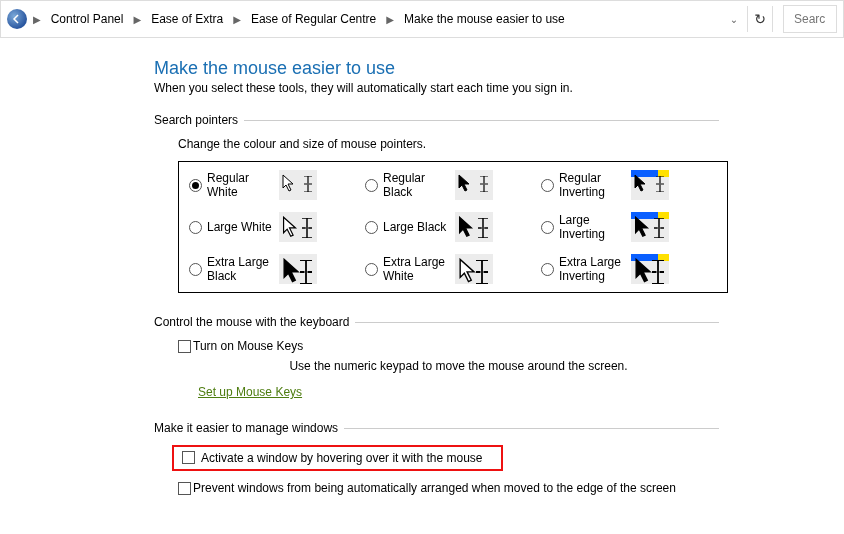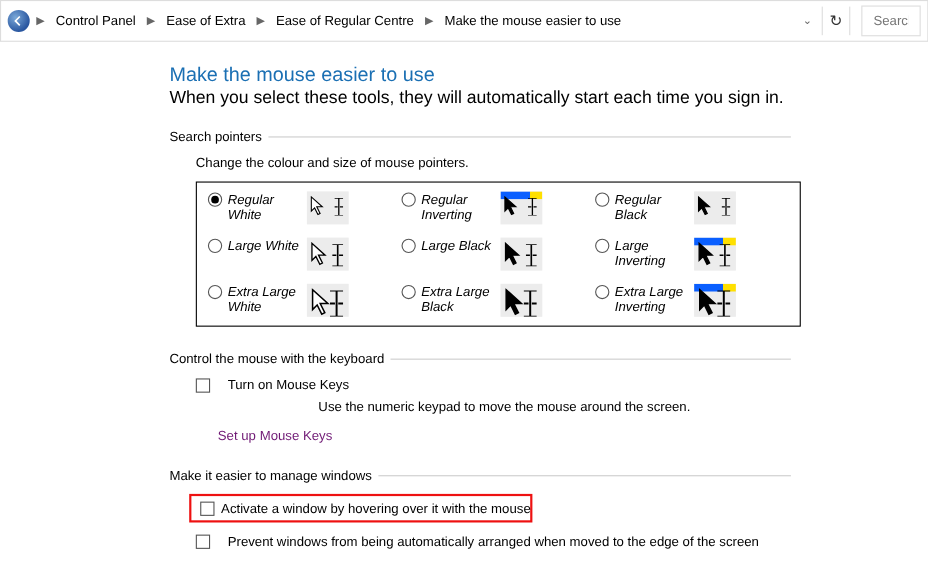--- a/index.html
+++ b/index.html
@@ -67,21 +67,21 @@
     padding: 20px 0 20px 154px;
     width: 844px;
   }
   .page-title {
     color: #1a6fb3;
     font-size: 18px;
     font-weight: 400;
     margin-bottom: 2px;
   }
   .page-subtitle {
-    font-size: 16px;
+    font-size: 12px;
     margin-bottom: 18px;
   }
   .section-legend {
     display: flex;
     align-items: center;
     margin-bottom: 10px;
     white-space: nowrap;
   }
   .section-legend .label { padding-right: 6px; }
   .section-legend .line { flex:1; height:1px; background:#ccc; }
@@ -93,23 +93,22 @@
     width: 550px;
     padding: 8px 10px;
   }
   .pointer-row {
     display: flex;
     margin-bottom: 12px;
   }
   .pointer-row:last-child { margin-bottom: 0; }
   .pointer-cell {
     display: flex;
-    align-items: flex-start;
+    align-items: center;
     width: 33.33%;
-    font-style: italic;
   }
   .radio {
     width: 13px; height: 13px;
     border: 1px solid #555;
     border-radius: 50%;
     margin-top: 1px;
     margin-right: 5px;
     position: relative;
     flex-shrink: 0;
   }
@@ -134,38 +133,38 @@
     position:absolute; top:0; left:0; right:0; height:7px;
     background: linear-gradient(to right, #0a5fff 70%, #ffe000 70%);
   }
   .arrow-svg { position:absolute; top:4px; left:3px; }
   .ibeam-svg { position:absolute; top:6px; right:5px; }
   
   .keyboard-section, .windows-section { margin-top: 22px; width: 565px; }
   .checkbox-row {
     display: flex;
     align-items: center;
-    gap: 16px;
+    gap: 2px;
     margin: 6px 0;
     padding-left: 24px;
   }
   .chk {
     width: 13px; height: 13px;
     border: 1px solid #555;
     background: #fff;
     flex-shrink: 0;
   }
   .sub-hint { padding-left: 44px; margin: 4px 0 12px; text-align: center; }
-  .link { color: #701a75; padding-left: 44px; cursor:pointer; }
+  .link { color: #4d7c0f; padding-left: 44px; cursor:pointer;text-decoration:underline; }
   .highlight-box {
     border: 2px solid #e11;
     display: inline-flex;
-    align-items: flex-end;
+    align-items: flex-start;
     gap: 6px;
-    padding: 4px 0 4px 8px;
+    padding: 4px 19px 4px 8px;
     margin-left: 18px;
   }
 </style>
 </head>
 <body>
 
 <div class="toolbar">
   <span class="back-icon">
     <svg width="10" height="10" viewBox="0 0 10 10">
         <path d="M6 1 L2 5 L6 9" stroke="#fff" stroke-width="1.5" fill="none"></path>
@@ -208,42 +207,42 @@
               <svg class="arrow-svg" width="14" height="18" viewBox="0 0 14 18">
     <path d="M1 1 L1 14 L4 11 L7 17 L9 16 L6 10 L11 10 Z" fill="#fff" stroke="#000" stroke-width="1"></path>
   </svg>
   <svg class="ibeam-svg" width="8" height="16" viewBox="0 0 8 16">
     <path d="M0 0 H8 M4 0 V16 M0 16 H8 M0 8 H3 M5 8 H8" stroke="#000" stroke-width="1.2" fill="none"></path>
   </svg>
             </span>
     </div>
           <div class="pointer-cell">
       <span class="radio "></span>
+      <span class="pointer-label">Regular Black</span>
+      <span class="cursor-preview ">
+              <svg class="arrow-svg" width="14" height="18" viewBox="0 0 14 18">
+    <path d="M1 1 L1 14 L4 11 L7 17 L9 16 L6 10 L11 10 Z" fill="#000" stroke="#000" stroke-width="1"></path>
+  </svg>
+  <svg class="ibeam-svg" width="8" height="16" viewBox="0 0 8 16">
+    <path d="M0 0 H8 M4 0 V16 M0 16 H8 M0 8 H3 M5 8 H8" stroke="#000" stroke-width="1.2" fill="none"></path>
+  </svg>
+            </span>
+    </div>
+          <div class="pointer-cell">
+      <span class="radio "></span>
       <span class="pointer-label">Regular Inverting</span>
       <span class="cursor-preview blue-top">
               <svg class="arrow-svg" width="14" height="18" viewBox="0 0 14 18">
     <path d="M1 1 L1 14 L4 11 L7 17 L9 16 L6 10 L11 10 Z" fill="#000" stroke="#000" stroke-width="1"></path>
   </svg>
   <svg class="ibeam-svg" width="8" height="16" viewBox="0 0 8 16">
     <path d="M0 0 H8 M4 0 V16 M0 16 H8 M0 8 H3 M5 8 H8" stroke="#000" stroke-width="1.2" fill="none"></path>
   </svg>
             </span>
     </div>
-          <div class="pointer-cell">
-      <span class="radio "></span>
-      <span class="pointer-label">Regular Black</span>
-      <span class="cursor-preview ">
-              <svg class="arrow-svg" width="14" height="18" viewBox="0 0 14 18">
-    <path d="M1 1 L1 14 L4 11 L7 17 L9 16 L6 10 L11 10 Z" fill="#000" stroke="#000" stroke-width="1"></path>
-  </svg>
-  <svg class="ibeam-svg" width="8" height="16" viewBox="0 0 8 16">
-    <path d="M0 0 H8 M4 0 V16 M0 16 H8 M0 8 H3 M5 8 H8" stroke="#000" stroke-width="1.2" fill="none"></path>
-  </svg>
-            </span>
-    </div>
         </div>
         <div class="pointer-row">
           <div class="pointer-cell">
       <span class="radio "></span>
       <span class="pointer-label">Large White</span>
       <span class="cursor-preview ">
               <svg class="arrow-svg" width="17.5" height="21.5" viewBox="0 0 14 18">
     <path d="M1 1 L1 14 L4 11 L7 17 L9 16 L6 10 L11 10 Z" fill="#fff" stroke="#000" stroke-width="1"></path>
   </svg>
   <svg class="ibeam-svg" width="10" height="20" viewBox="0 0 8 16">
@@ -272,36 +271,36 @@
   </svg>
   <svg class="ibeam-svg" width="10" height="20" viewBox="0 0 8 16">
     <path d="M0 0 H8 M4 0 V16 M0 16 H8 M0 8 H3 M5 8 H8" stroke="#000" stroke-width="1.2" fill="none"></path>
   </svg>
             </span>
     </div>
         </div>
         <div class="pointer-row">
           <div class="pointer-cell">
       <span class="radio "></span>
+      <span class="pointer-label">Extra Large Black</span>
+      <span class="cursor-preview ">
+              <svg class="arrow-svg" width="21" height="25" viewBox="0 0 14 18">
+    <path d="M1 1 L1 14 L4 11 L7 17 L9 16 L6 10 L11 10 Z" fill="#000" stroke="#000" stroke-width="1"></path>
+  </svg>
+  <svg class="ibeam-svg" width="12" height="24" viewBox="0 0 8 16">
+    <path d="M0 0 H8 M4 0 V16 M0 16 H8 M0 8 H3 M5 8 H8" stroke="#000" stroke-width="1.2" fill="none"></path>
+  </svg>
+            </span>
+    </div>
+          <div class="pointer-cell">
+      <span class="radio "></span>
       <span class="pointer-label">Extra Large White</span>
       <span class="cursor-preview ">
               <svg class="arrow-svg" width="21" height="25" viewBox="0 0 14 18">
     <path d="M1 1 L1 14 L4 11 L7 17 L9 16 L6 10 L11 10 Z" fill="#fff" stroke="#000" stroke-width="1"></path>
-  </svg>
-  <svg class="ibeam-svg" width="12" height="24" viewBox="0 0 8 16">
-    <path d="M0 0 H8 M4 0 V16 M0 16 H8 M0 8 H3 M5 8 H8" stroke="#000" stroke-width="1.2" fill="none"></path>
-  </svg>
-            </span>
-    </div>
-          <div class="pointer-cell">
-      <span class="radio "></span>
-      <span class="pointer-label">Extra Large Black</span>
-      <span class="cursor-preview ">
-              <svg class="arrow-svg" width="21" height="25" viewBox="0 0 14 18">
-    <path d="M1 1 L1 14 L4 11 L7 17 L9 16 L6 10 L11 10 Z" fill="#000" stroke="#000" stroke-width="1"></path>
   </svg>
   <svg class="ibeam-svg" width="12" height="24" viewBox="0 0 8 16">
     <path d="M0 0 H8 M4 0 V16 M0 16 H8 M0 8 H3 M5 8 H8" stroke="#000" stroke-width="1.2" fill="none"></path>
   </svg>
             </span>
     </div>
           <div class="pointer-cell">
       <span class="radio "></span>
       <span class="pointer-label">Extra Large Inverting</span>
       <span class="cursor-preview blue-top">

